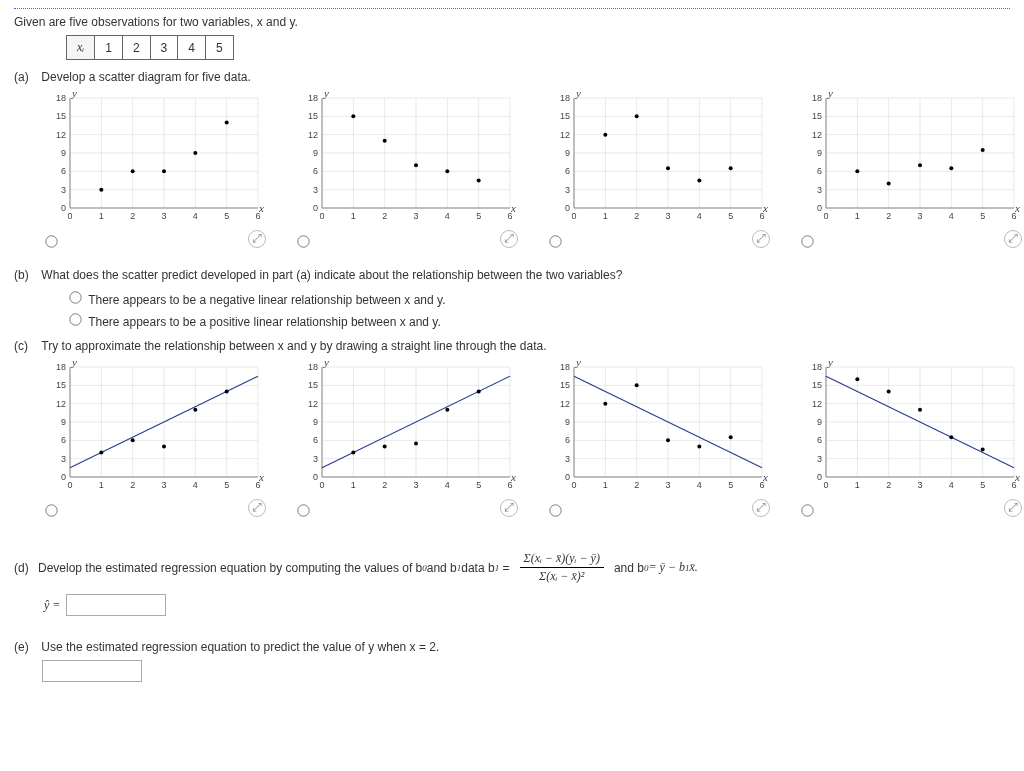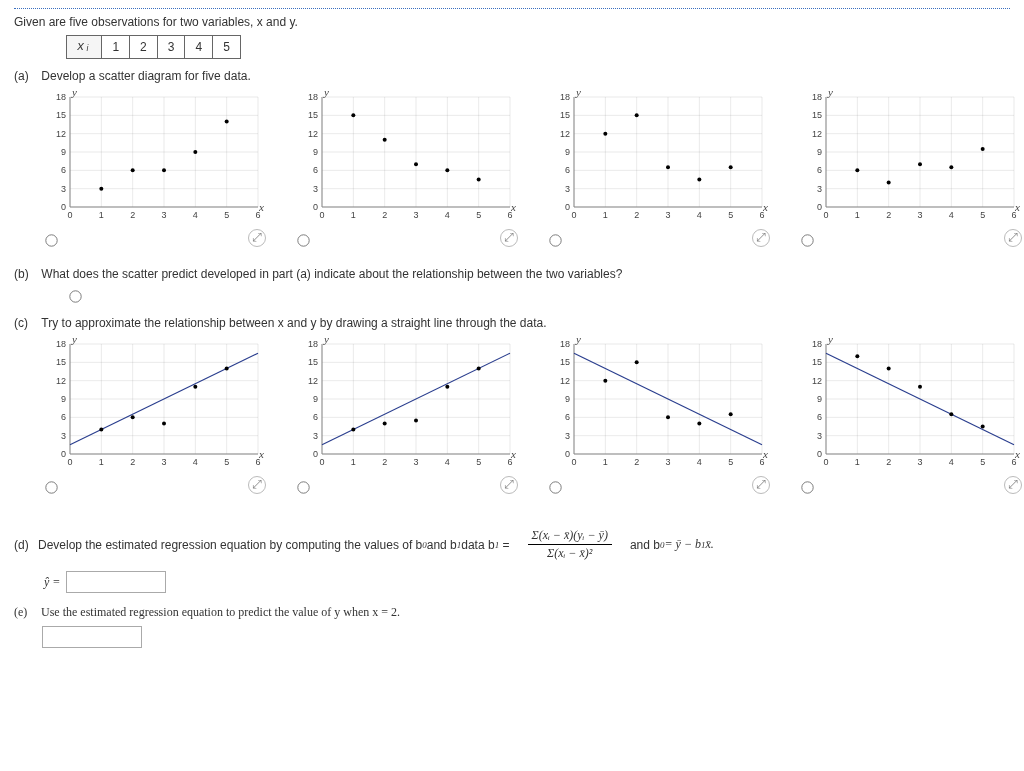--- a/index.html
+++ b/index.html
@@ -11,42 +11,42 @@
     background: #fff;
   }
   table.data { border-collapse: collapse; margin: 6px 0 10px 52px; }
   table.data td, table.data th {
     border: 1px solid #666;
     padding: 4px 10px;
     text-align: center;
     font-size: 12px;
     background: #fff;
   }
-  table.data .hcell { background:#f5f5f5; font-style: italic; font-family: Liberation Mono, monospace;}
+  table.data .hcell { background:#f5f5f5; font-style: italic; font-family: Liberation Serif, serif;}
   .part { margin: 10px 0 6px 0; }
   .plabel { display:inline-block; width:24px; vertical-align: top; }
   .pbody  { display:inline-block; width: calc(100% - 30px); }
   .row-charts { display:flex; gap: 30px; margin: 6px 0 0 28px; }
   .chartcell { position:relative; width:222px; }
   svg.chart { width:222px; height:140px; display:block; }
   .axis { stroke:#888; stroke-width:1; }
   .glabel { font: 9px Arial; fill:#444; }
   .pt { fill:#000; }
   .fitline { stroke:#2a3e8e; stroke-width:1.2; fill:none; }
   .zoom { position:absolute; bottom:-18px; right:-2px; font-size:12px; color:#888;
           border:1px solid #bbb; border-radius:9px; width:16px; height:16px; line-height:15px; text-align:center; background:#fff;}
   .rb   { position:absolute; bottom:-18px; left:-2px; }
   input[type=radio] { transform: scale(0.95); }
   .opts { margin: 4px 0 2px 50px; }
   .opts label { display:block; margin: 3px 0; font-size:12px; cursor:pointer; }
   .ital { font-style: italic; font-family:'Times New Roman', serif; }
   .sub { vertical-align: sub; font-size: 0.75em; }
   .ans { border:1px solid #aaa; width:90px; height:18px; font-size:12px; padding:1px 4px; }
   .eq  { margin: 10px 0 4px 30px; display:flex; align-items:center; gap:6px; }
-  .fracwrap { display:inline-block; text-align:center; vertical-align:middle; margin: 0 18px;}
+  .fracwrap { display:inline-block; text-align:center; vertical-align:middle; margin: 0 10px;}
   .fracwrap .top { border-bottom:1px solid #000; padding:0 4px 1px 4px; }
   .fracwrap .bot { padding:1px 4px 0 4px; }
   .yl { font: italic 11px 'Times New Roman'; fill:#444; }
   hr.top { border:none; border-top:1px dotted #3a6fbf; margin:0 0 6px 0;}
 </style>
 </head>
 <body>
 
 
 
@@ -246,21 +246,22 @@
     </div>
   </div>
 
 <br><br>
 
 <div class="part">
   <span class="plabel">(b)</span>
   <span class="pbody">What does the scatter predict developed in part (a) indicate about the relationship between the two variables?</span>
 </div>
 <div class="opts">
-  <label><input type="radio" name="b" style=""> </label>
+  <label><input type="radio" name="b" style=""> <span>There appears to be a negative linear relationship between x and y.</span></label>
+  <label><input type="radio" name="b" style=""> <span>There appears to be a positive linear relationship between x and y.</span></label>
 </div>
 
 
 <div class="part">
   <span class="plabel">(c)</span>
   <span class="pbody">Try to approximate the relationship between x and y by drawing a straight line through the data.</span>
 </div>
 <div class="row-charts" id="rowC">
     <div class="chartcell">
       <svg class="chart" viewBox="0 0 222 140">
@@ -455,21 +456,21 @@
     <span> and b</span><span class="ital sub">0</span>
     <span class="ital"> = ȳ − b</span><span class="ital sub">1</span><span class="ital">x̄.</span>
   </span>
 </div>
 <div class="eq">
   <span class="ital">ŷ =</span>
   <input type="text" class="ans" style="">
 </div>
 
 
-<div class="part" style="margin-top:12px;font-family:Liberation Serif, serif;">
+<div class="part" style="margin-top:24px;">
   <span class="plabel">(e)</span>
   <span class="pbody">Use the estimated regression equation to predict the value of y when x = 2.</span>
 </div>
 <div style="margin:4px 0 0 28px;">
   <input type="text" class="ans" style="">
 </div>
 
 
 
 

